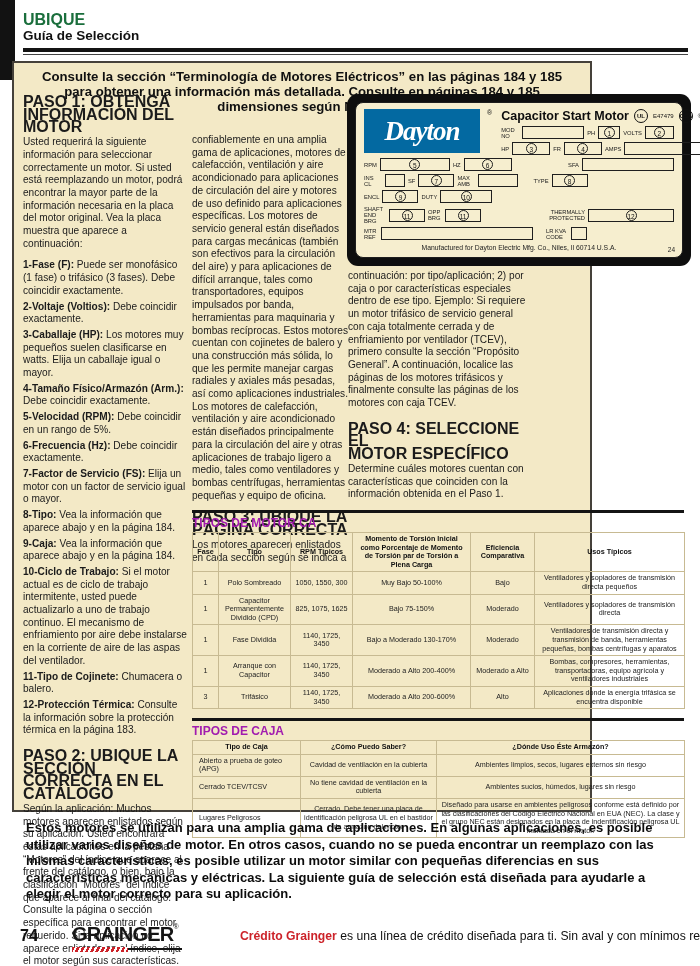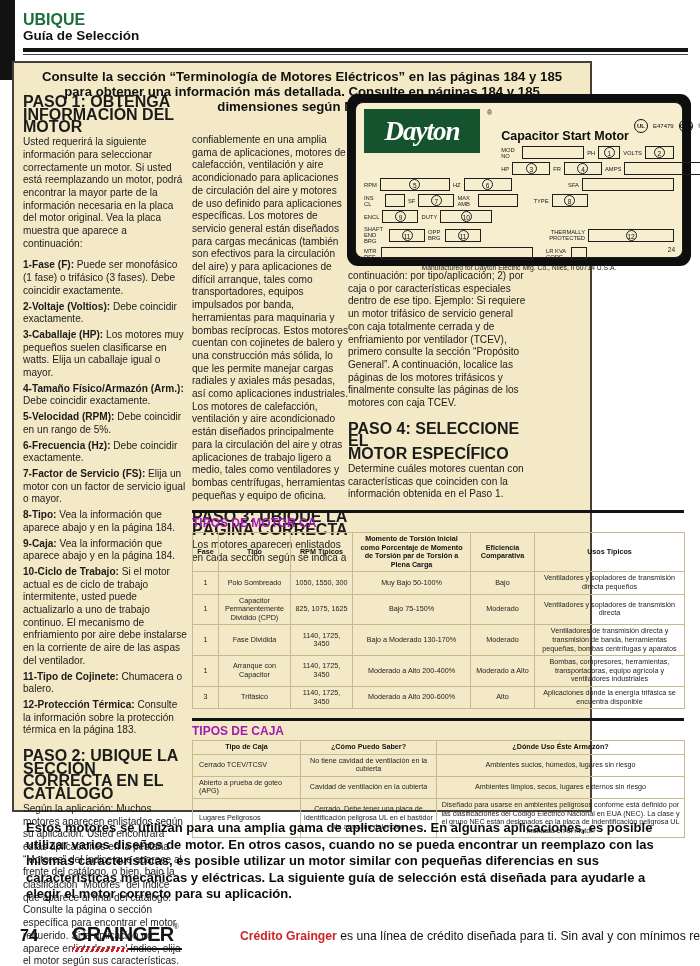--- a/index.html
+++ b/index.html
@@ -45,29 +45,29 @@
   .dayton-outer {
     position:absolute; left:333px; top:31px; width:344px; height:172px;
     background:#0e0e0e; border-radius:11px; padding:8px;
   }
   .dayton-inner {
     width:100%; height:100%; background:#f6eecf; border:1px solid #1d1d1d;
     border-radius:8px; position:relative; padding:6px 8px 4px;
   }
   .d-head { display:flex; gap:7px; }
   .d-logo-block {
-    width:116px; height:44px; background:#14532d; color:#fff; flex:0 0 auto;
+    width:116px; height:44px; background:#0369a1; color:#fff; flex:0 0 auto;
     display:flex; align-items:center; justify-content:center;
     font-family:"Liberation Serif", serif; font-style:italic; font-weight:bold;
     font-size:27px; letter-spacing:-1px;
   }
   .d-reg { font-size:7px; margin:0 2px 0 0; color:#111; }
   .d-head-right { flex:1; min-width:0; }
   .d-title-row { display:flex; align-items:center; gap:5px; margin-bottom:2px; }
-  .d-title { font-weight:bold; font-size:12.5px; white-space:nowrap; color:#0d0d0d;margin-top:20px; }
+  .d-title { font-weight:bold; font-size:12.5px; white-space:nowrap; color:#0d0d0d; }
   .badge {
     flex:0 0 auto; width:14px; height:14px; border:1.2px solid #111; border-radius:50%;
     font-size:6px; font-weight:bold; line-height:12px; text-align:center; color:#111;
   }
   .badge-code { font-size:6px; color:#111; white-space:nowrap; }
   .d-row { display:flex; align-items:center; gap:3px; margin-top:3px; }
   .d-lab { font-size:5.8px; line-height:6px; color:#222; flex:0 0 auto; }
   .d-lab.wrap { width:18px; }
   .d-lab.right { margin-left:auto; text-align:right; }
   .d-box {
@@ -352,28 +352,28 @@
         </colgroup>
         <thead>
           <tr>
             <th>Tipo de Caja</th>
             <th>¿Cómo Puedo Saber?</th>
             <th>¿Dónde Uso Éste Armazón?</th>
           </tr>
         </thead>
         <tbody>
           <tr>
+            <td class="first">Abierto a prueba de goteo (APG)</td>
+            <td>Cavidad de ventilación en la cubierta</td>
+            <td>Ambientes limpios, secos, lugares externos sin riesgo</td>
+          </tr>
+          <tr>
             <td class="first">Cerrado TCEV/TCSV</td>
             <td>No tiene cavidad de ventilación en la cubierta</td>
             <td>Ambientes sucios, húmedos, lugares sin riesgo</td>
-          </tr>
-          <tr>
-            <td class="first">Abierto a prueba de goteo (APG)</td>
-            <td>Cavidad de ventilación en la cubierta</td>
-            <td>Ambientes limpios, secos, lugares externos sin riesgo</td>
           </tr>
           <tr>
             <td class="first">Lugares Peligrosos</td>
             <td>Cerrado. Debe tener una placa de identificación peligrosa UL en el bastidor de armazón del motor</td>
             <td>Diseñado para usarse en ambientes peligrosos conforme está definido por las clasificaciones del Código Eléctrico Nacional en EUA (NEC). La clase y el grupo NEC están designados en la placa de indentificación peligrosa UL montada en el motor.</td>
           </tr>
         </tbody>
       </table>
     </div>
   </div>

